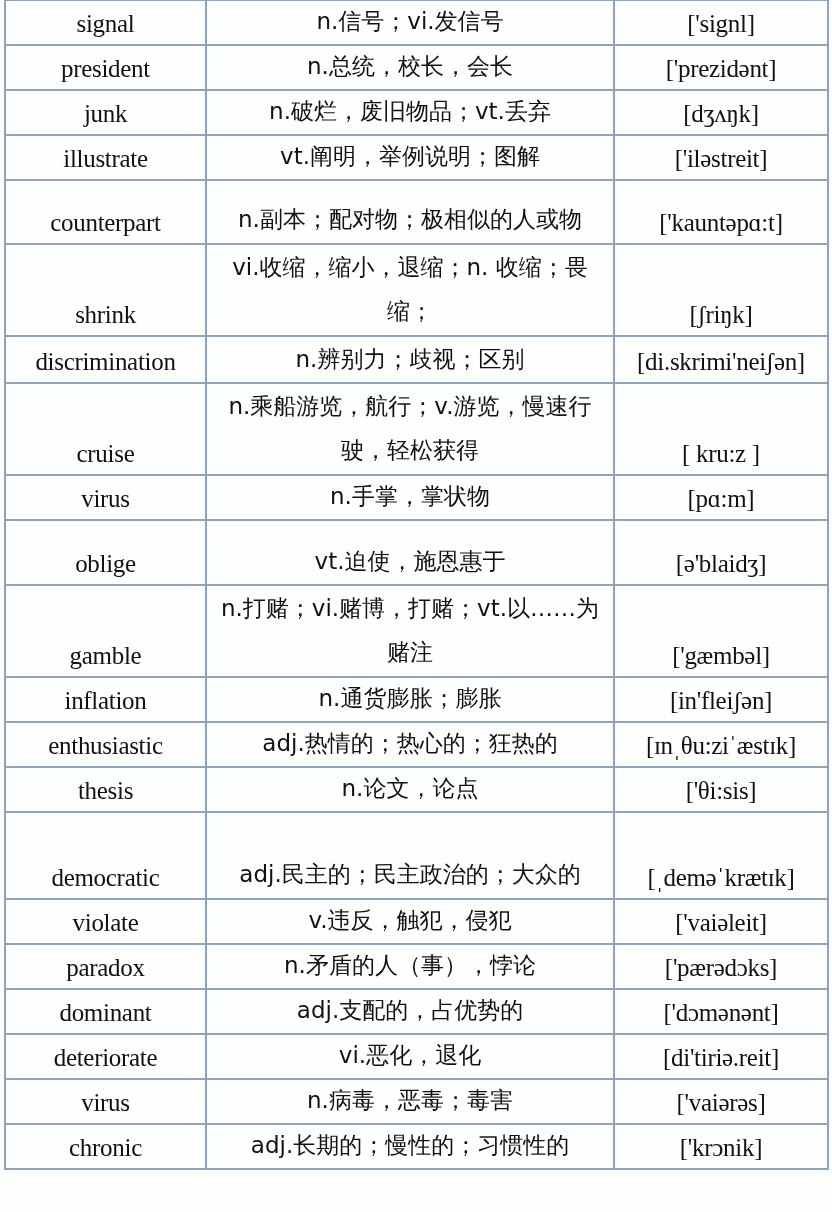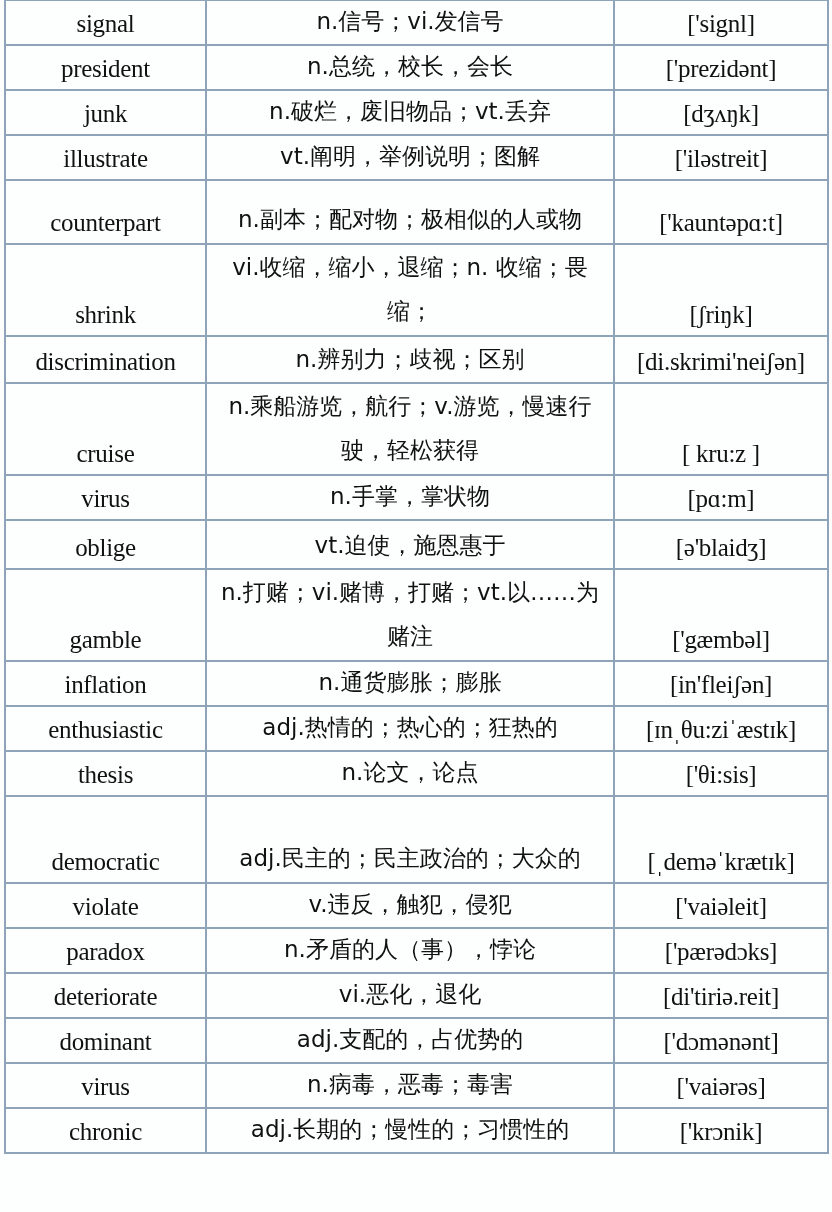--- a/index.html
+++ b/index.html
@@ -69,21 +69,21 @@
       <tr class="tall" style="height: 87px;">
     <td class="word">cruise</td>
     <td class="meaning">n.乘船游览，航行；v.游览，慢速行驶，轻松获得</td>
     <td class="phon">[ kru:z ]</td>
   </tr>
       <tr style="height: 38px;">
     <td class="word">virus</td>
     <td class="meaning">n.手掌，掌状物</td>
     <td class="phon">[pɑ:m]</td>
   </tr>
-      <tr style="height: 49px;">
+      <tr style="height: 65px;">
     <td class="word">oblige</td>
     <td class="meaning">vt.迫使，施恩惠于</td>
     <td class="phon">[ə'blaidʒ]</td>
   </tr>
       <tr class="tall" style="height: 87px;">
     <td class="word">gamble</td>
     <td class="meaning">n.打赌；vi.赌博，打赌；vt.以……为赌注</td>
     <td class="phon">['gæmbəl]</td>
   </tr>
       <tr style="height: 38px;">
@@ -109,29 +109,29 @@
       <tr style="height: 38px;">
     <td class="word">violate</td>
     <td class="meaning">v.违反，触犯，侵犯</td>
     <td class="phon">['vaiəleit]</td>
   </tr>
       <tr style="height: 38px; margin-left: 36px;">
     <td class="word">paradox</td>
     <td class="meaning">n.矛盾的人（事），悖论</td>
     <td class="phon">['pærədɔks]</td>
   </tr>
+      <tr style="height: 38px;">
+    <td class="word">dominant</td>
+    <td class="meaning">adj.支配的，占优势的</td>
+    <td class="phon">['dɔmənənt]</td>
+  </tr>
       <tr style="height: 37px;">
     <td class="word">deteriorate</td>
     <td class="meaning">vi.恶化，退化</td>
     <td class="phon">[di'tiriə.reit]</td>
-  </tr>
-      <tr style="height: 38px;">
-    <td class="word">dominant</td>
-    <td class="meaning">adj.支配的，占优势的</td>
-    <td class="phon">['dɔmənənt]</td>
   </tr>
       <tr style="height: 38px; border-radius: 14px;">
     <td class="word">virus</td>
     <td class="meaning">n.病毒，恶毒；毒害</td>
     <td class="phon">['vaiərəs]</td>
   </tr>
       <tr style="height: 38px;">
     <td class="word">chronic</td>
     <td class="meaning">adj.长期的；慢性的；习惯性的</td>
     <td class="phon">['krɔnik]</td>

